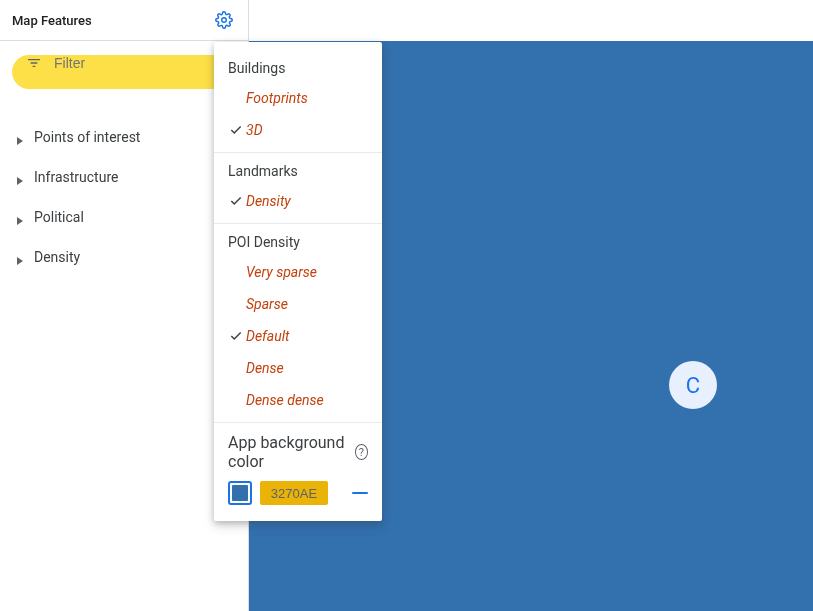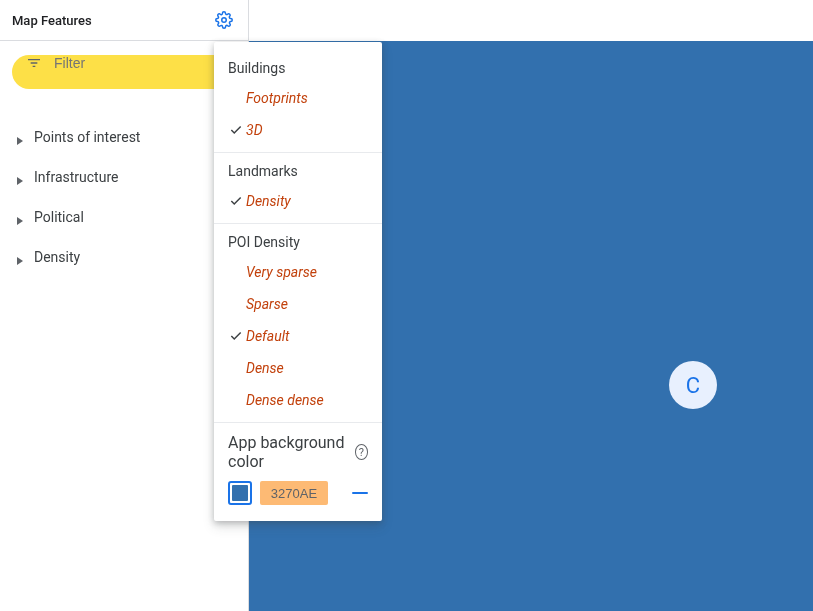--- a/index.html
+++ b/index.html
@@ -27,21 +27,21 @@
   .option { display: flex; align-items: center; height: 32px; padding-left: 32px; cursor: pointer; font-size: 14px; color: #c2410c; font-style: italic; }
   .option .check { position: absolute; left: 14px; width: 16px; height: 16px; display: flex; align-items: center; justify-content: center; }
   .option-row { position: relative; }
   .bgcolor-section { padding: 10px 14px 0 14px; border-top: 1px solid #e8eaed; }
   .bgcolor-header { display: flex; align-items: center; justify-content: space-between; margin-bottom: 10px; }
   .bgcolor-title { font-size: 16px; color: #3c4043; }
   .help-icon { width: 16px; height: 16px; border: 1.3px solid #5f6368; border-radius: 50%; display: flex; align-items: center; justify-content: center; font-size: 11px; color: #5f6368; cursor: pointer; }
   .bgcolor-row { display: flex; align-items: center; gap: 8px; }
   .swatch { width: 24px; height: 24px; border: 2px solid #1a73e8; border-radius: 3px; padding: 2px; cursor: pointer; }
   .swatch-inner { width: 100%; height: 100%; border-radius: 1px; }
-  .hex-field { width: 68px; height: 24px; border: none; background: #fdba74; text-align: center; font-size: 13px; color: #5f6368; outline: none; border-radius: 2px; }
+  .hex-field { width: 68px; height: 24px; border: none; background: #eab308; text-align: center; font-size: 13px; color: #5f6368; outline: none; border-radius: 2px; }
   .reset-dash { margin-left: auto; width: 16px; height: 2px; background: #1a73e8; border-radius: 1px; cursor: pointer; }
 </style>
 </head>
 <body>
 
 <div class="root">
   <div class="sidebar">
     <div class="sidebar-header">
       <span class="sidebar-title">Map Features</span>
       <div class="gear-btn">

